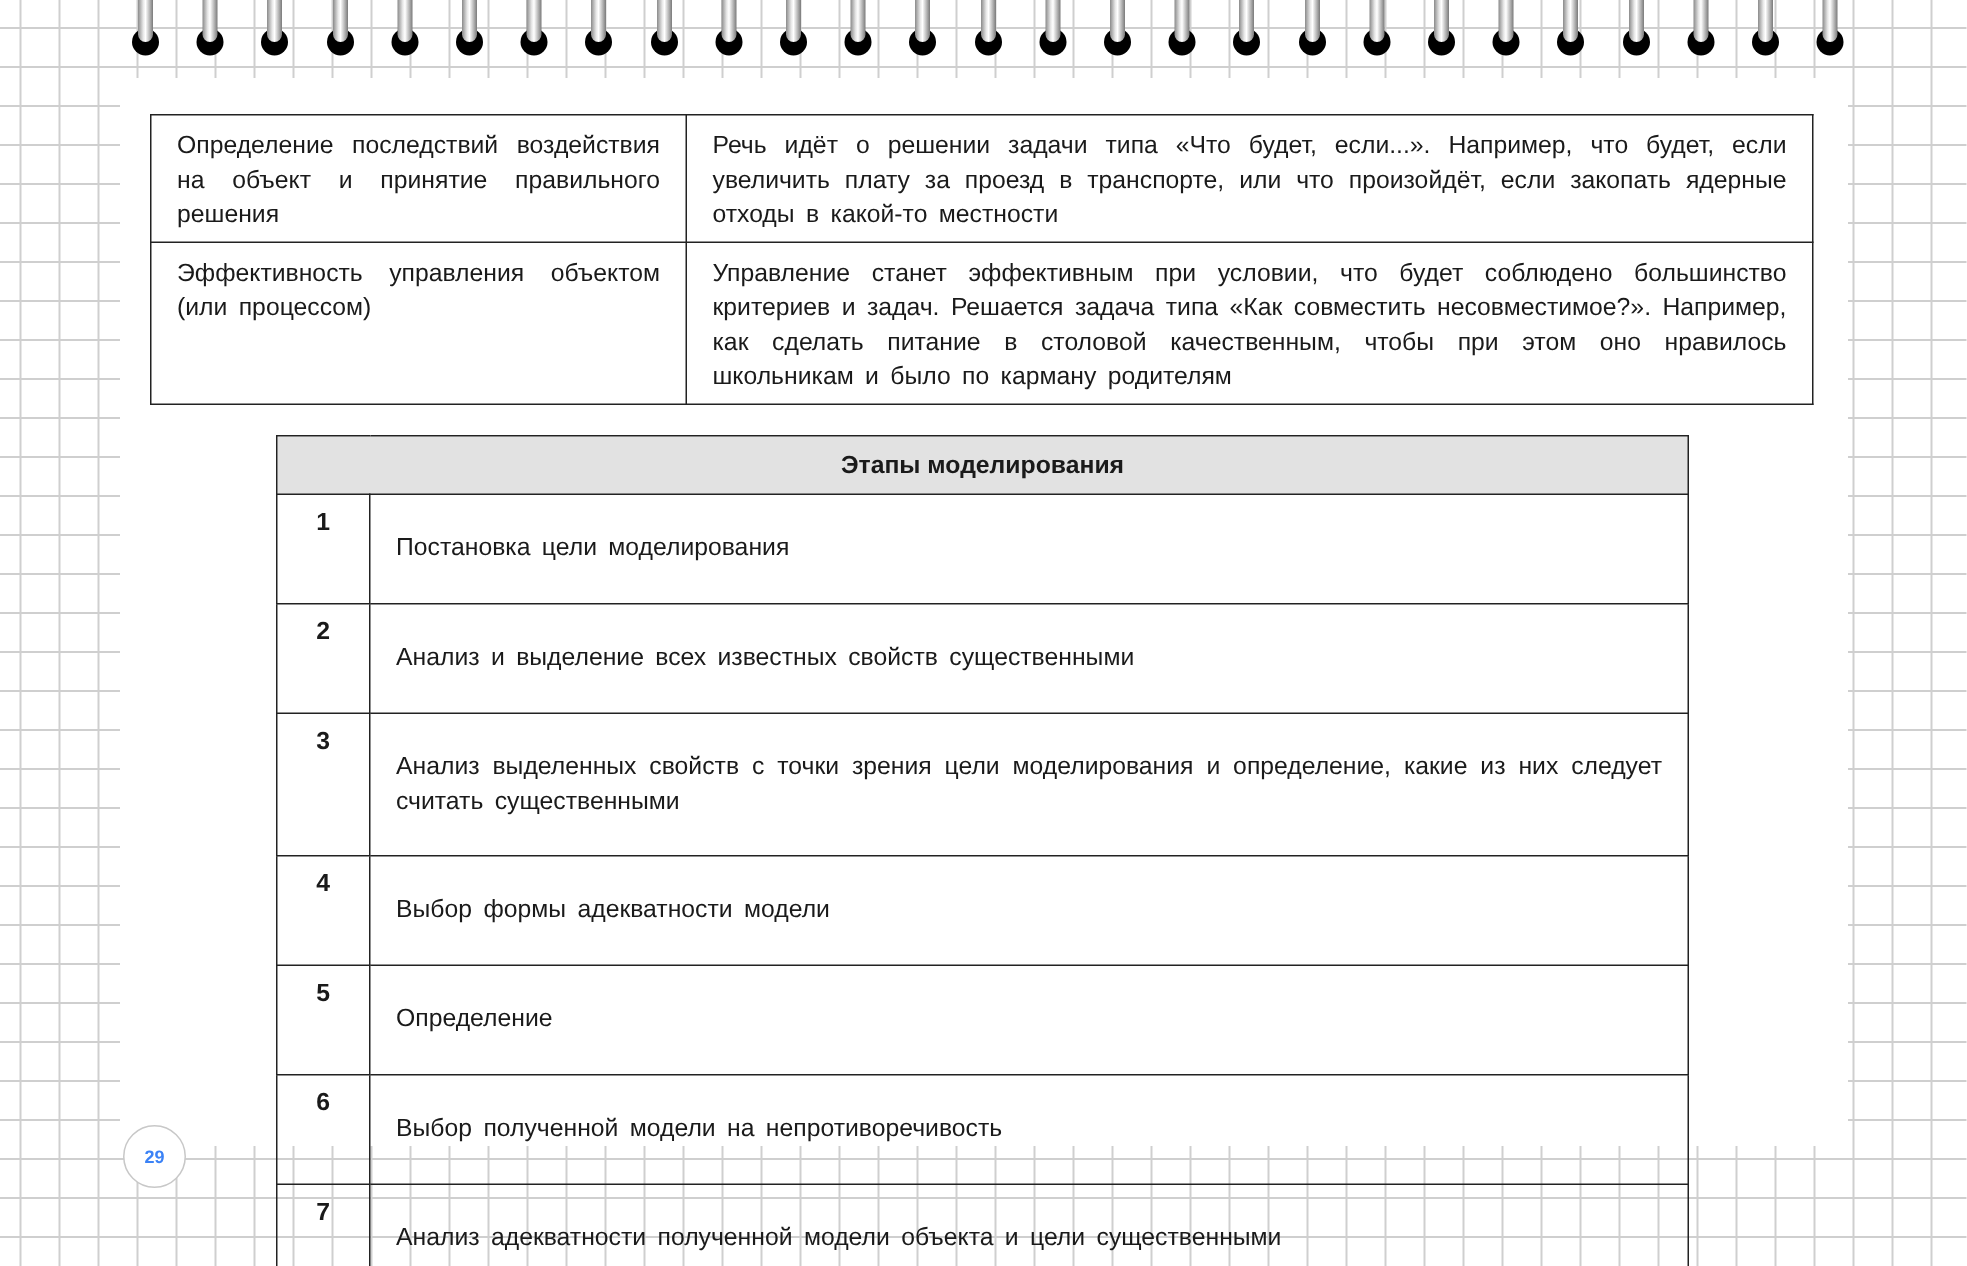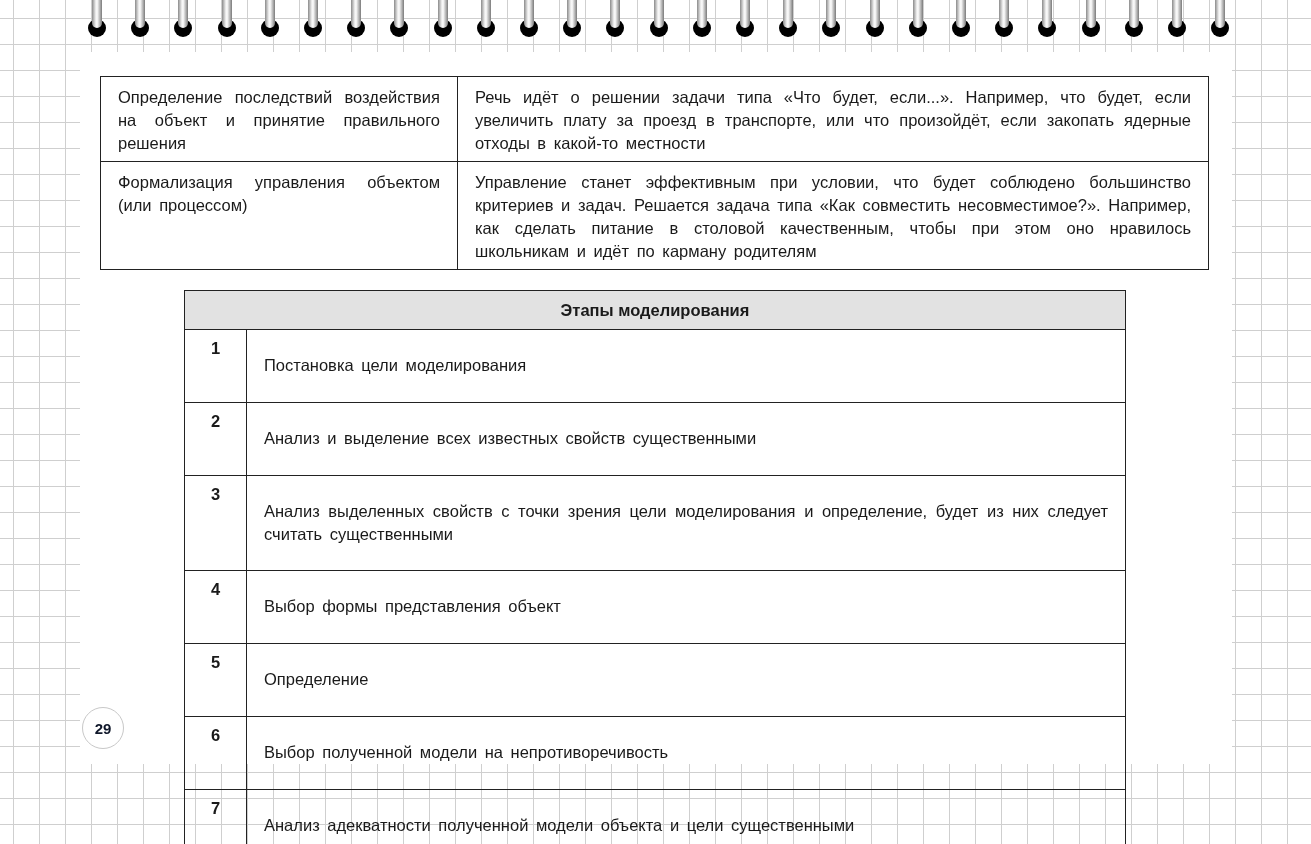--- a/index.html
+++ b/index.html
@@ -48,24 +48,24 @@
   }
   .stages td {
     border:1.5px solid #222; font-size:16.5px; line-height:23px;
     padding:24px 17px; vertical-align:top; height:24px;
   }
   .stages td.num { width:27px; text-align:center; font-weight:bold; padding:7px 17px; }
   .stages td.txt { padding-left:17px; text-align:justify; text-align-last:left; word-spacing:3px; }
   .top-table td { word-spacing:3px; }
 
   .page-num {
-    position:absolute; left:82px; top:707px; width:40px; height:40px;
+    position:absolute; left:82px; top:750px; width:40px; height:40px;
     border:1px solid #c8c8c8; border-radius:50%; background:#fff;
     display:flex; align-items:center; justify-content:center;
-    font-weight:bold; font-size:15px; color:#0f172a;
+    font-weight:bold; font-size:12px; color:#3b82f6;
   }
 </style>
 </head>
 <body>
 
 <div class="panel"></div>
 
 <div class="spiral" id="spiral">
     <div class="ring" style="left: 88px;">
       <div class="hole"></div>
@@ -177,22 +177,22 @@
     </div>
   </div>
 
 <table class="top-table">
   <tbody>
     <tr class="r1">
       <td class="c1">Определение последствий воздействия на объект и принятие правильного решения</td>
       <td class="c2">Речь идёт о решении задачи типа «Что будет, если...». Например, что будет, если увеличить плату за проезд в транспорте, или что произойдёт, если закопать ядерные отходы в какой-то местности</td>
     </tr>
     <tr class="r2">
-      <td class="c1">Формализация управления объектом (или процессом)</td>
-      <td class="c2">Управление станет эффективным при условии, что будет соблюдено большинство критериев и задач. Решается задача типа «Как совместить несовместимое?». Например, как сделать питание в столовой качественным, чтобы при этом оно нравилось школьникам и идёт по карману родителям</td>
+      <td class="c1">Эффективность управления объектом (или процессом)</td>
+      <td class="c2">Управление станет эффективным при условии, что будет соблюдено большинство критериев и задач. Решается задача типа «Как совместить несовместимое?». Например, как сделать питание в столовой качественным, чтобы при этом оно нравилось школьникам и было по карману родителям</td>
     </tr>
   </tbody>
 </table>
 
 <table class="stages">
   <thead>
     <tr>
       <th colspan="2">Этапы моделирования</th>
     </tr>
   </thead>
@@ -200,25 +200,25 @@
     <tr>
       <td class="num">1</td>
       <td class="txt">Постановка цели моделирования</td>
     </tr>
     <tr>
       <td class="num">2</td>
       <td class="txt">Анализ и выделение всех известных свойств существенными</td>
     </tr>
     <tr>
       <td class="num">3</td>
-      <td class="txt">Анализ выделенных свойств с точки зрения цели моделирования и определение, будет из них следует считать существенными</td>
+      <td class="txt">Анализ выделенных свойств с точки зрения цели моделирования и определение, какие из них следует считать существенными</td>
     </tr>
     <tr>
       <td class="num">4</td>
-      <td class="txt">Выбор формы представления объект</td>
+      <td class="txt">Выбор формы адекватности модели</td>
     </tr>
     <tr>
       <td class="num">5</td>
       <td class="txt">Определение</td>
     </tr>
     <tr>
       <td class="num">6</td>
       <td class="txt">Выбор полученной модели на непротиворечивость</td>
     </tr>
     <tr>

